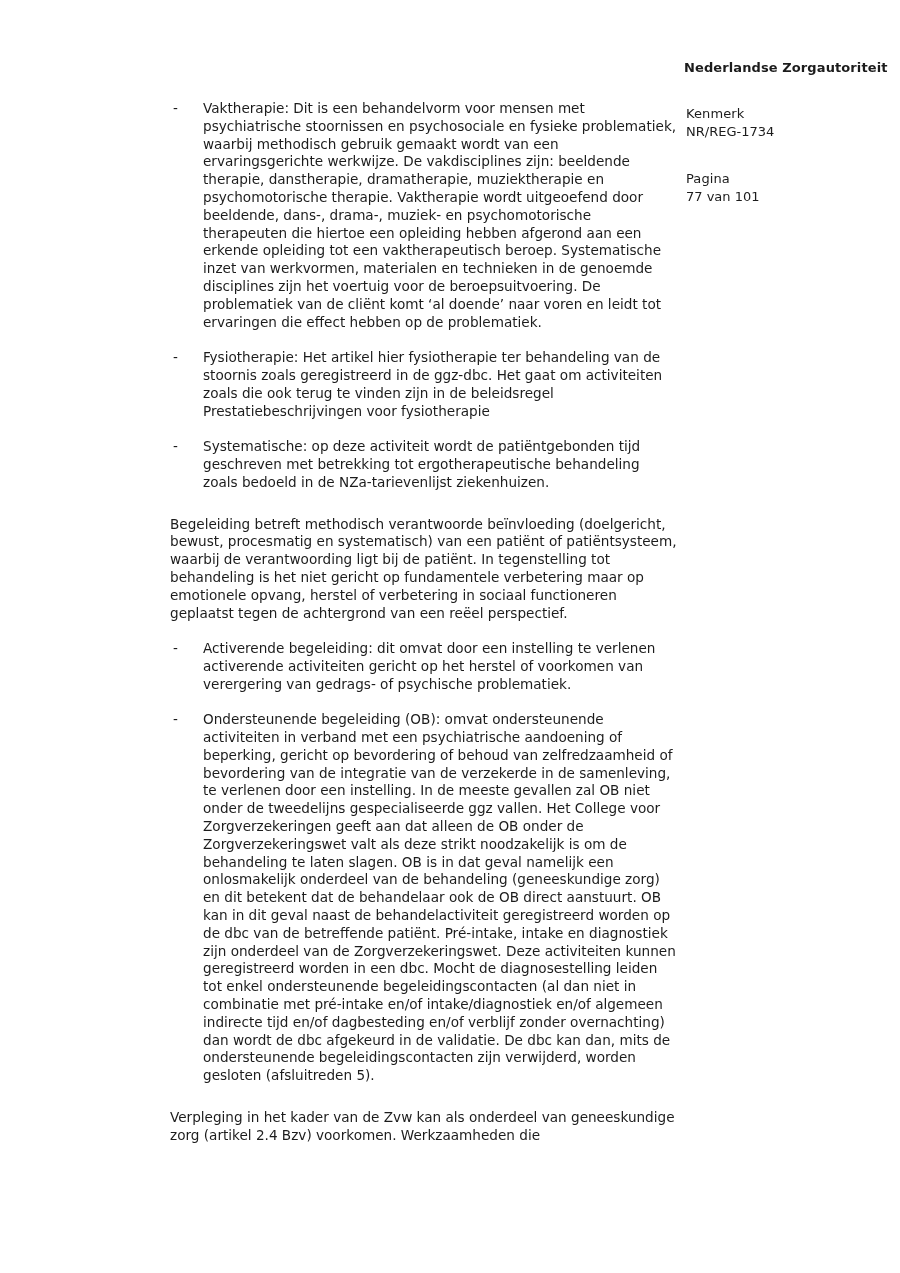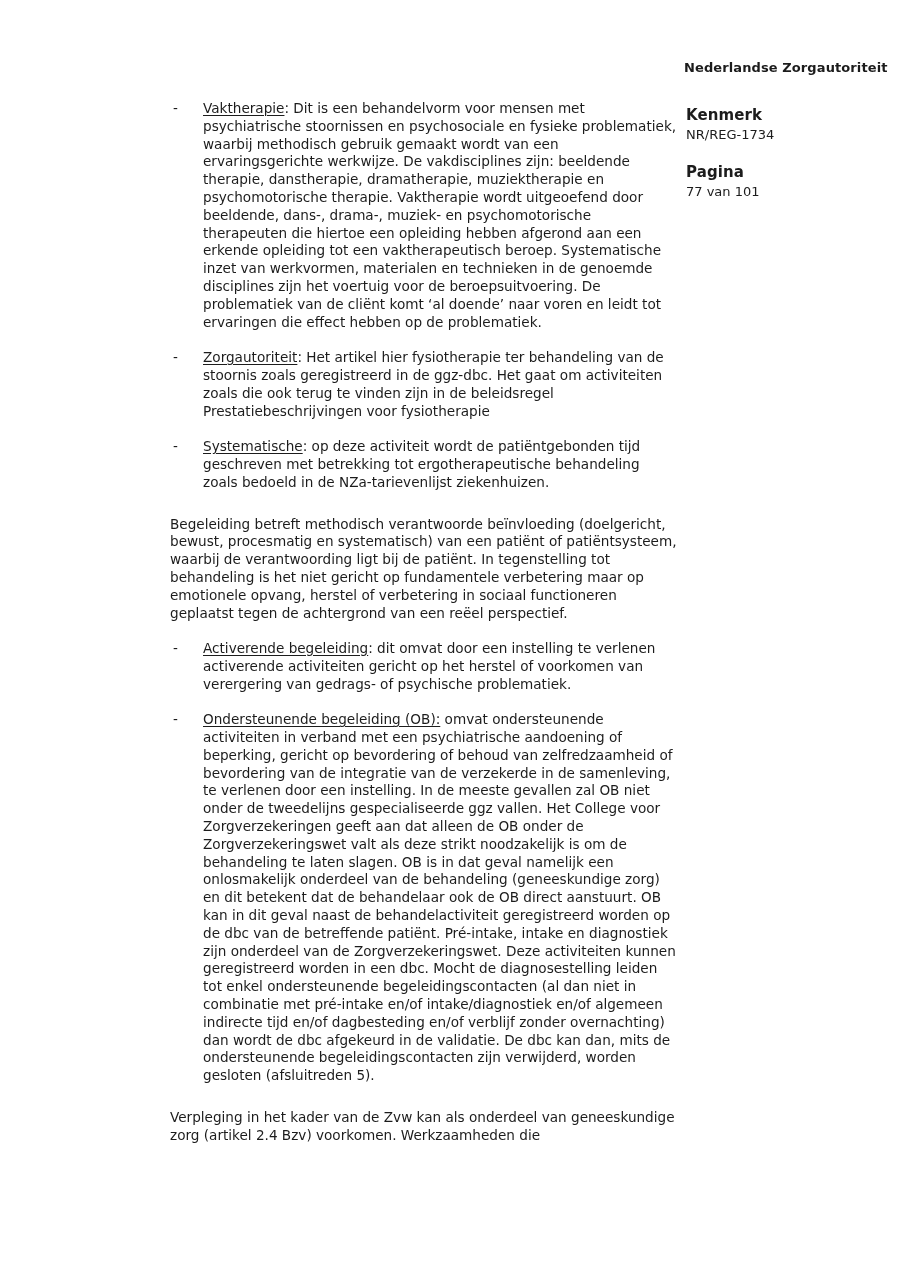--- a/index.html
+++ b/index.html
@@ -29,24 +29,24 @@
     white-space: nowrap;
   }
   .meta-col {
     position: absolute;
     left: 686px;
     top: 106px;
     width: 190px;
   }
   .meta-group { position: absolute; left: 0; }
   .meta-group.kenmerk { top: 0; }
-  .meta-group.pagina { top: 57px; }
+  .meta-group.pagina { top: 65px; }
   .meta-label {
-    font-size: 15px;
-    font-weight: bold;
+    font-size: 13px;
+    font-weight: normal;
     letter-spacing: 0.1px;
   }
   .meta-value {
     font-size: 13px;
     margin-top: 3px;
     white-space: nowrap;
   }
   
   .content {
     position: absolute;
@@ -61,21 +61,20 @@
   .bullet {
     position: relative;
     padding-left: 33px;
   }
   .bullet .marker {
     position: absolute;
     left: 3px;
     top: 0;
   }
   .term {
-    text-decoration: underline;
     text-underline-offset: 2px;
   }
   .heading {
     font-style: italic;
     margin-bottom: 0;
   }
   .heading .section-number { display: inline-block; }
   .heading .section-title { display: inline-block; margin-left: 9px; }
   .paragraph { margin-bottom: 17.8px; margin-top: 24px; }
 </style>
@@ -99,21 +98,21 @@
 
   <div class="content">
 
     <div class="block bullet">
       <span class="marker">-</span>
       <span class="term">Vaktherapie</span><span>: Dit is een behandelvorm voor mensen met psychiatrische stoornissen en psychosociale en fysieke problematiek, waarbij methodisch gebruik gemaakt wordt van een ervaringsgerichte werkwijze. De vakdisciplines zijn: beeldende therapie, danstherapie, dramatherapie, muziektherapie en psychomotorische therapie. Vaktherapie wordt uitgeoefend door beeldende, dans-, drama-, muziek- en psychomotorische therapeuten die hiertoe een opleiding hebben afgerond aan een erkende opleiding tot een vaktherapeutisch beroep. Systematische inzet van werkvormen, materialen en technieken in de genoemde disciplines zijn het voertuig voor de beroepsuitvoering. De problematiek van de cliënt komt ‘al doende’ naar voren en leidt tot ervaringen die effect hebben op de problematiek.</span>
     </div>
 
     <div class="block bullet">
       <span class="marker">-</span>
-      <span class="term">Zorgautoriteit</span><span>: Het artikel hier fysiotherapie ter behandeling van de stoornis zoals geregistreerd in de ggz-dbc. Het gaat om activiteiten zoals die ook terug te vinden zijn in de beleidsregel Prestatiebeschrijvingen voor fysiotherapie</span>
+      <span class="term">Fysiotherapie</span><span>: Het artikel hier fysiotherapie ter behandeling van de stoornis zoals geregistreerd in de ggz-dbc. Het gaat om activiteiten zoals die ook terug te vinden zijn in de beleidsregel Prestatiebeschrijvingen voor fysiotherapie</span>
     </div>
 
     <div class="block bullet">
       <span class="marker">-</span>
       <span class="term">Systematische</span><span>: op deze activiteit wordt de patiëntgebonden tijd geschreven met betrekking tot ergotherapeutische behandeling zoals bedoeld in de NZa-tarievenlijst ziekenhuizen.</span>
     </div>
 
     <div class="paragraph">Begeleiding betreft methodisch verantwoorde beïnvloeding (doelgericht, bewust, procesmatig en systematisch) van een patiënt of patiëntsysteem, waarbij de verantwoording ligt bij de patiënt. In tegenstelling tot behandeling is het niet gericht op fundamentele verbetering maar op emotionele opvang, herstel of verbetering in sociaal functioneren geplaatst tegen de achtergrond van een reëel perspectief.</div>
 
     <div class="block bullet">

